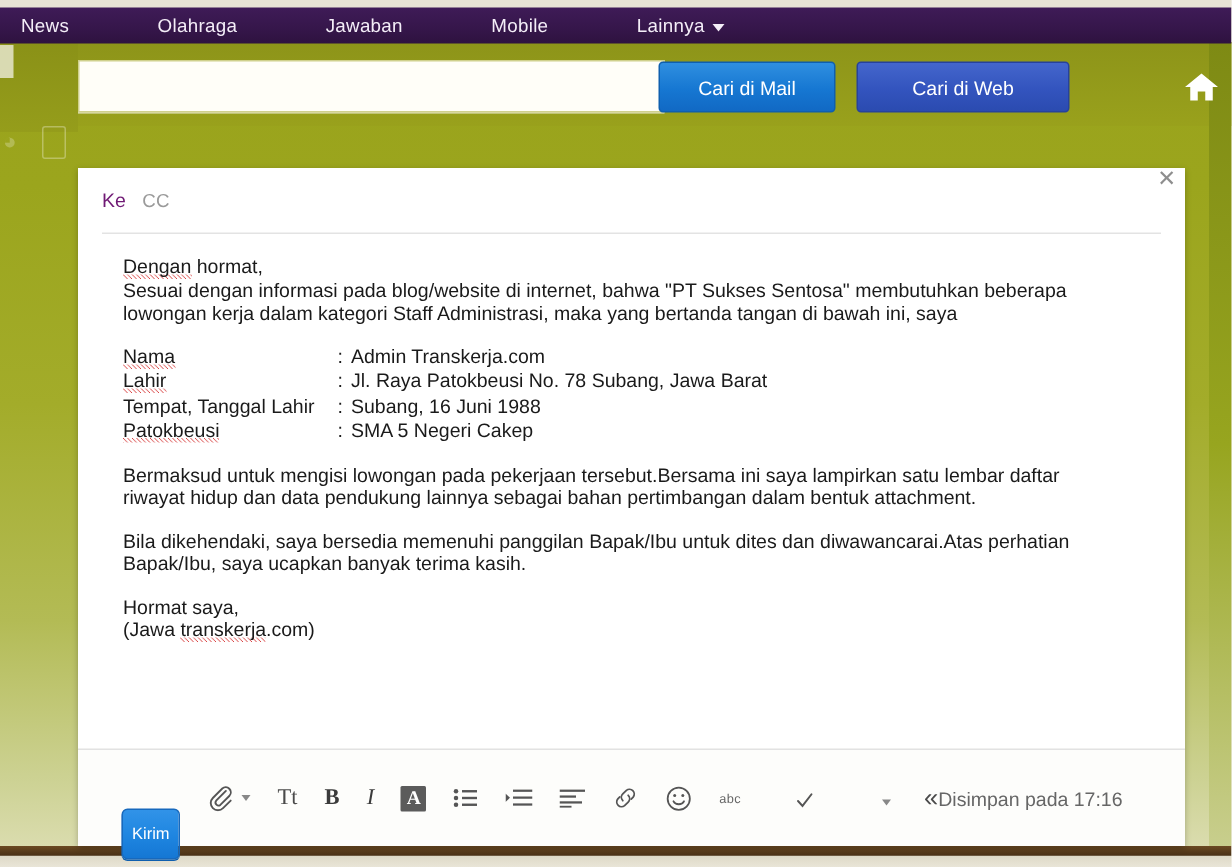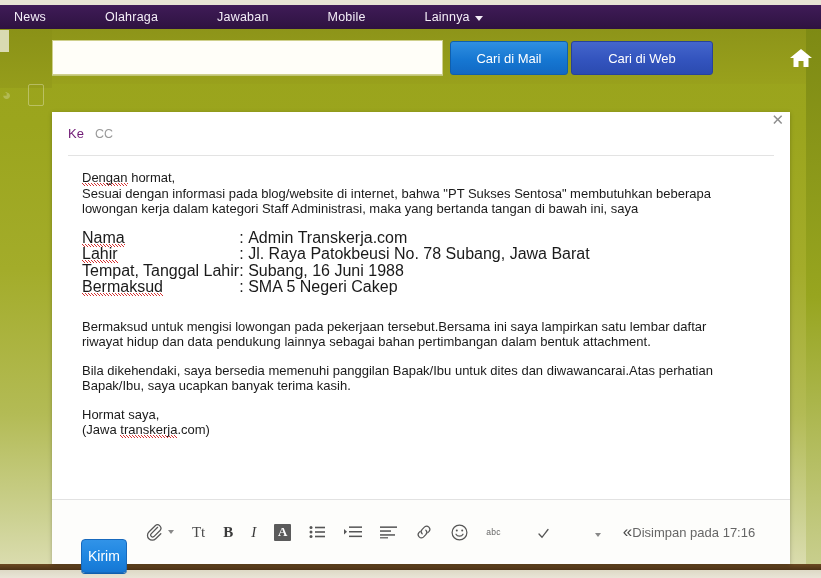--- a/index.html
+++ b/index.html
@@ -61,21 +61,21 @@
     font-family:"Liberation Sans", sans-serif;font-size:13px;color:#333;
     padding:0 8px;outline:none;
     box-shadow:0 1px 0 rgba(255,255,255,.4);
   }
   .search-btn{
     position:absolute;top:41px;height:34px;border:none;color:#fff;
     font-family:"Liberation Sans", sans-serif;font-size:13px;cursor:pointer;
     border-radius:3px;box-sizing:border-box;
   }
   #btn-cari-mail{
-    left:450px;width:118px;
+    left:439px;width:118px;
     background:linear-gradient(180deg,#2f8fe0 0%,#1677d2 55%,#1169c4 100%);
     border:1px solid #0f5fae;
   }
   #btn-cari-web{
     left:571px;width:142px;
     background:linear-gradient(180deg,#4466cc 0%,#3354be 55%,#2b4bb0 100%);
     border:1px solid #27429b;
   }
   #home-icon{
     position:absolute;left:788px;top:45px;width:26px;height:26px;
@@ -112,33 +112,33 @@
     font-size:13.5px;color:#222;background:transparent;
   }
   #body-area{
     padding:14px 18px 0 30px;font-size:13px;color:#1a1a1a;line-height:15.5px;
     height:307px;overflow:hidden;
   }
   .para{margin:0 0 13px 0;}
   .para.tight{margin-bottom:0;}
   .sp{color:#1a1a1a;background-image:linear-gradient(45deg,transparent 45%,#d42f2f 45%,#d42f2f 55%,transparent 55%);
       background-size:3px 3px;background-repeat:repeat-x;background-position:0 100%;padding-bottom:1px;}
-  table.detail{border-collapse:collapse;margin:0 0 23px 0;font-size:16px;}
+  table.detail{border-collapse:collapse;margin:0 0 13px 0;font-size:13px;}
   table.detail td{padding:0 0 1px 0;vertical-align:top;line-height:15.5px;white-space:nowrap;}
   td.lbl{width:143px;}
   td.sep{width:9px;}
   
   #toolbar{
     position:absolute;left:0;bottom:0;width:738px;height:64px;
     border-top:1px solid #e2e2e2;background:#fdfdfb;
     display:flex;align-items:center;
   }
   #btn-kirim{
     margin-left:29px;width:86px;height:34px;border-radius:4px;color:#fff;
-    font-family:"Liberation Sans", sans-serif;font-size:14px;cursor:pointer;
+    font-family:"Liberation Sans", sans-serif;font-size:11px;cursor:pointer;
     background:linear-gradient(180deg,#3193e8 0%,#1e85e0 55%,#1577d4 100%);
     border:1px solid #1769bd;box-shadow:0 1px 0 #0f5fae;margin-top:48px;
   }
   .tb{
     margin-left:18px;color:#555;font-size:15px;cursor:pointer;
     display:flex;align-items:center;gap:3px;user-select:none;
   }
   .tb svg{display:block;}
   .mini-caret{
     width:0;height:0;border-left:3.5px solid transparent;border-right:3.5px solid transparent;
@@ -229,21 +229,21 @@
         <td class="lbl"><span class="sp">Lahir</span></td>
         <td class="sep">:</td>
         <td>Jl. Raya Patokbeusi  No. 78 Subang, Jawa Barat</td>
       </tr>
       <tr>
         <td class="lbl">Tempat, Tanggal Lahir</td>
         <td class="sep">:</td>
         <td>Subang, 16 Juni 1988</td>
       </tr>
       <tr>
-        <td class="lbl"><span class="sp">Bermaksud</span></td>
+        <td class="lbl"><span class="sp">Patokbeusi</span></td>
         <td class="sep">:</td>
         <td> SMA 5 Negeri  Cakep</td>
       </tr>
     </tbody>
       </table>
 
     <p class="para">
       <span>Bermaksud untuk mengisi lowongan pada pekerjaan tersebut.Bersama ini saya lampirkan satu lembar daftar</span><br>
       <span>riwayat hidup dan data pendukung lainnya sebagai bahan pertimbangan dalam bentuk attachment.</span>
     </p>

